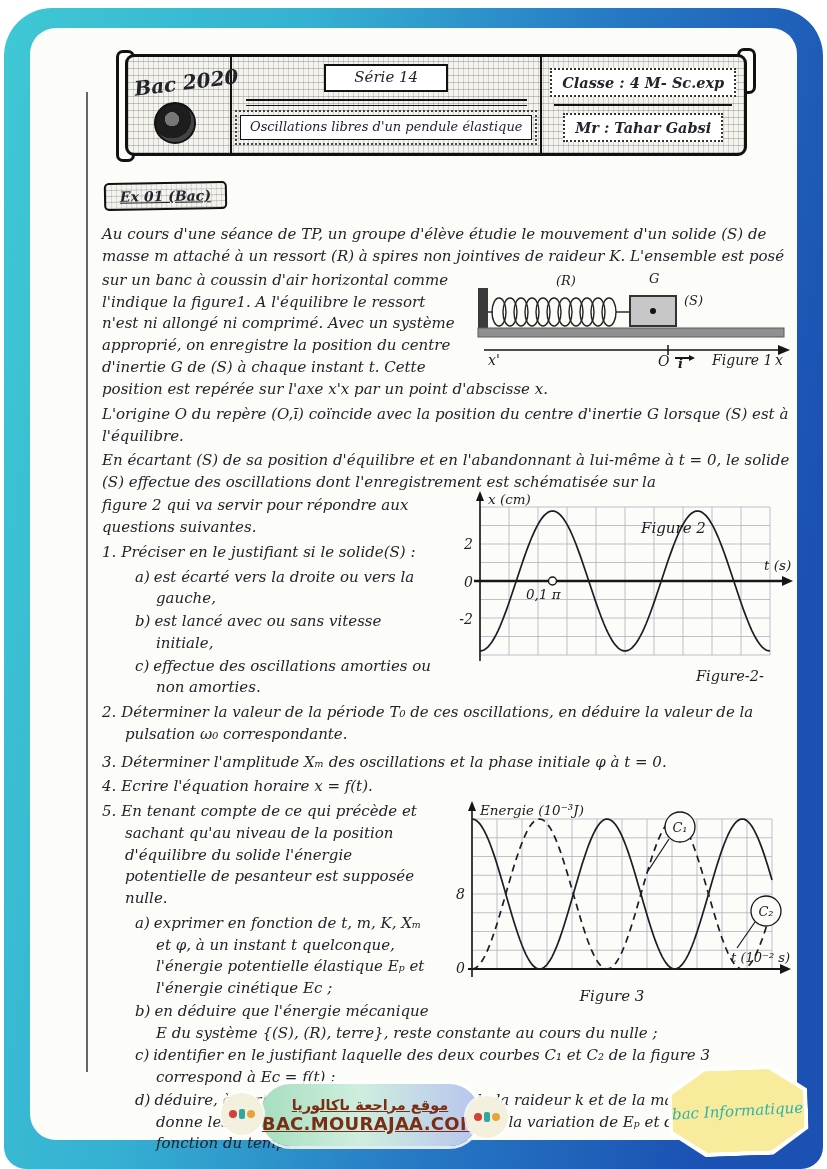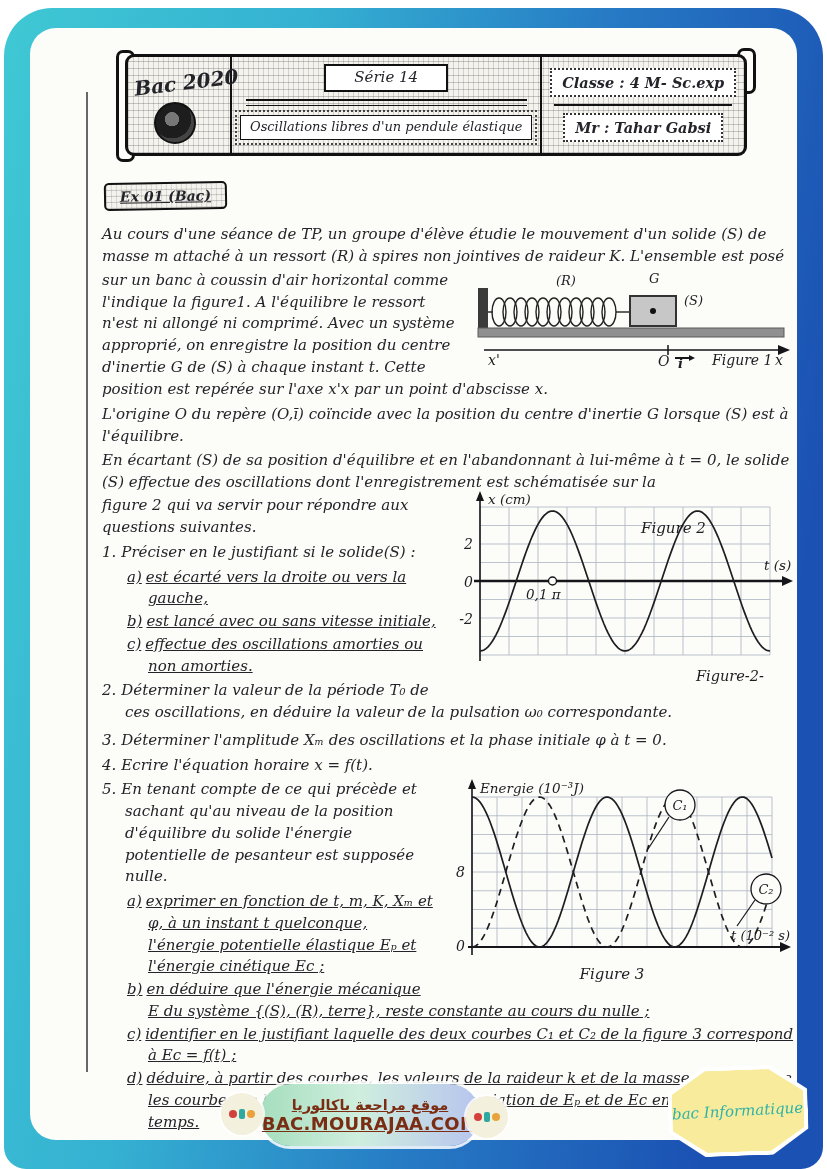--- a/index.html
+++ b/index.html
@@ -40,21 +40,21 @@
   .ex-box{display:inline-block;border:2.5px solid #111;border-radius:5px;padding:2px 14px;
     background:
       repeating-linear-gradient(90deg, rgba(0,0,0,.12) 0 1px, transparent 1px 5px),
       repeating-linear-gradient(0deg, rgba(0,0,0,.18) 0 1px, transparent 1px 6px),
       #f4f3ee;
     font-weight:bold;font-size:14px;text-decoration:underline;margin:2px 0 12px 2px;transform:rotate(-1deg);}
   
   .para{margin:2px 0 2px 0;}
   .q{padding-left:23px;text-indent:-23px;margin:3px 0;}
   .qn{margin-right:5px;}
-  .sub{padding-left:46px;text-indent:-21px;margin:1px 0;text-decoration:underline;}
+  .sub{padding-left:46px;text-indent:-21px;margin:1px 8px;}
   .sub .qn{margin-right:4px;}
   .clear{clear:both;}
   
   .fig1-wrap{float:right;width:322px;margin:2px 0 2px 10px;}
   .fig2-wrap{float:right;width:348px;margin:-4px 0 4px 6px;text-decoration:underline;}
   .fig3-wrap{float:right;width:352px;margin:0 0 4px 6px;}
   svg text{font-family:"DejaVu Serif","DejaVu Sans",serif;font-style:italic;fill:#1d1d22;}
   .grid{stroke:#a9b4c2;stroke-width:.8;fill:none;}
   .axis{stroke:#15151a;fill:none;}
   .curve{stroke:#1d1d22;fill:none;stroke-width:1.7;}

